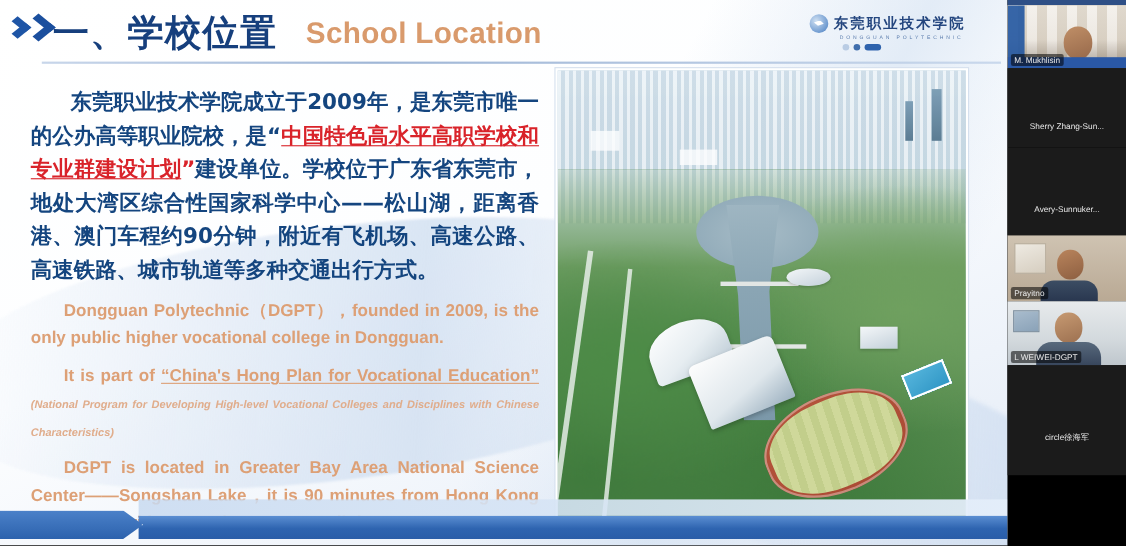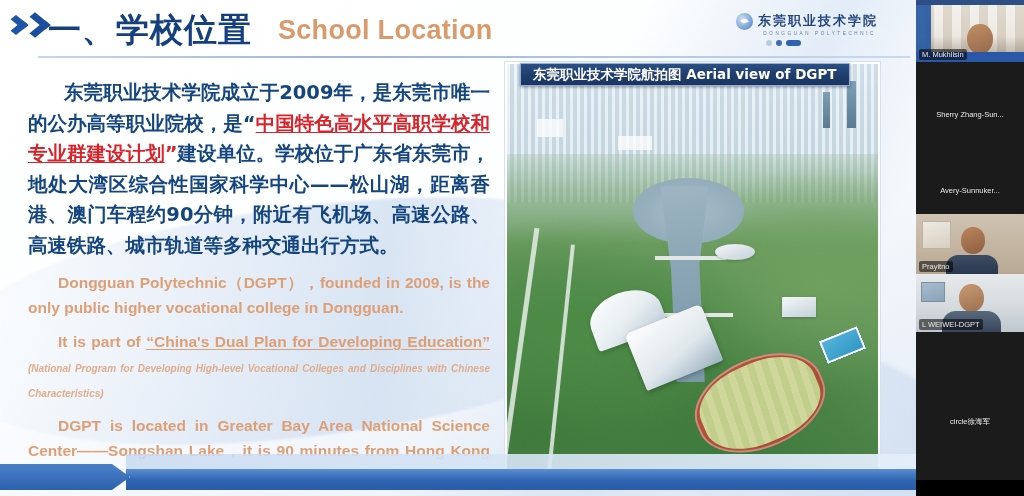--- a/index.html
+++ b/index.html
@@ -204,21 +204,21 @@
     <div id="textcol">
       <p class="p-cn">
         <span class="ind">东莞职业技术学院成立于2009年，是东莞市唯一的公办高等职业院校，是</span><span>“</span><span class="hl-red u">中国特色高水平高职学校和专业群建设计划</span><span class="hl-red">”</span><span>建设单位。学校位于广东省东莞市，地处大湾区综合性国家科学中心——松山湖，距离香港、澳门车程约90分钟，附近有飞机场、高速公路、高速铁路、城市轨道等多种交通出行方式。</span>
       </p>
 
       <p class="p-en">
         <span class="ind">Dongguan Polytechnic（DGPT），founded in 2009, is the only public higher vocational college in Dongguan.</span>
       </p>
 
       <p class="p-en">
-        <span class="ind">It is part of </span><span class="lnk">“China's Dual Plan for Developing Education”</span>
+        <span class="ind">It is part of </span><span class="lnk">“China's Hong Plan for Vocational Education”</span>
         <span class="note">(National Program for Developing High-level Vocational Colleges and Disciplines with Chinese Characteristics)</span>
       </p>
 
       <p class="p-en">
         <span class="ind">DGPT is located in Greater Bay Area National Science Center——Songshan Lake，it is 90 minutes from Hong Kong and Macao with convenient transport links.</span>
       </p>
     </div>
 
     <div id="photo">
       <div class="ph-layer ph-sky"></div>
@@ -237,21 +237,20 @@
       <div class="ph-road" style="left:14%;top:44%;width:4px;height:56%;transform:rotate(6deg);"></div>
       <div class="ph-bldg" style="left:56%;top:44%;width:40px;height:16px;border-radius:50%;"></div>
       <div class="ph-bldg" style="left:74%;top:57%;width:34px;height:20px;"></div>
       <div class="ph-hall2"></div>
       <div class="ph-hall"></div>
       <div class="ph-pool"></div>
       <div class="ph-track">
         <div class="ph-field"></div>
       </div>
     </div>
-    <div id="caption">东莞职业技术学院航拍图 Aerial view of DGPT</div>
 
     <div id="botbar">
       <div class="light"></div>
       <div class="rest"></div>
       <div class="arrow"></div>
     </div>
   </div>
 
   <div id="rail">
 
@@ -279,18 +278,18 @@
     </div>
 
     <div class="tile v-wei">
       <div class="wall"></div>
       <div class="scr"></div>
       <div class="head"></div>
       <div class="body"></div>
       <span class="nm">L WEIWEI-DGPT</span>
     </div>
 
-    <div class="tile blank" style="height:148px">
+    <div class="tile blank" style="height:100px">
       <span class="nm">circle徐海军</span>
     </div>
 
   </div>
 </div>
 
 </body></html>

